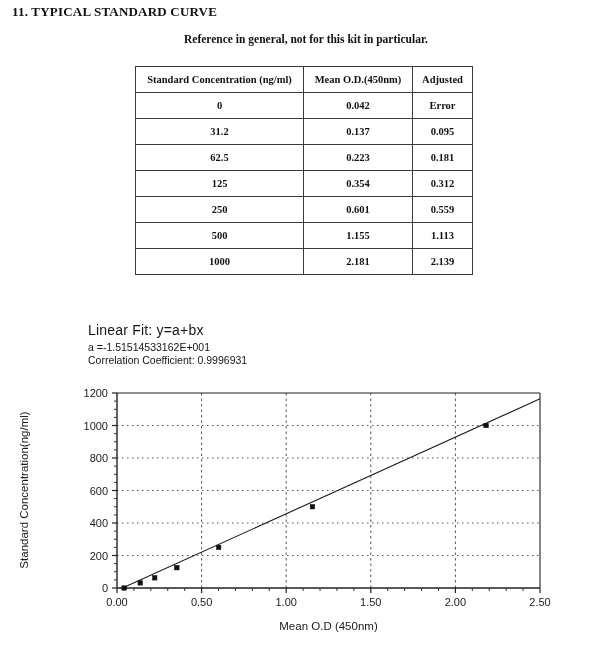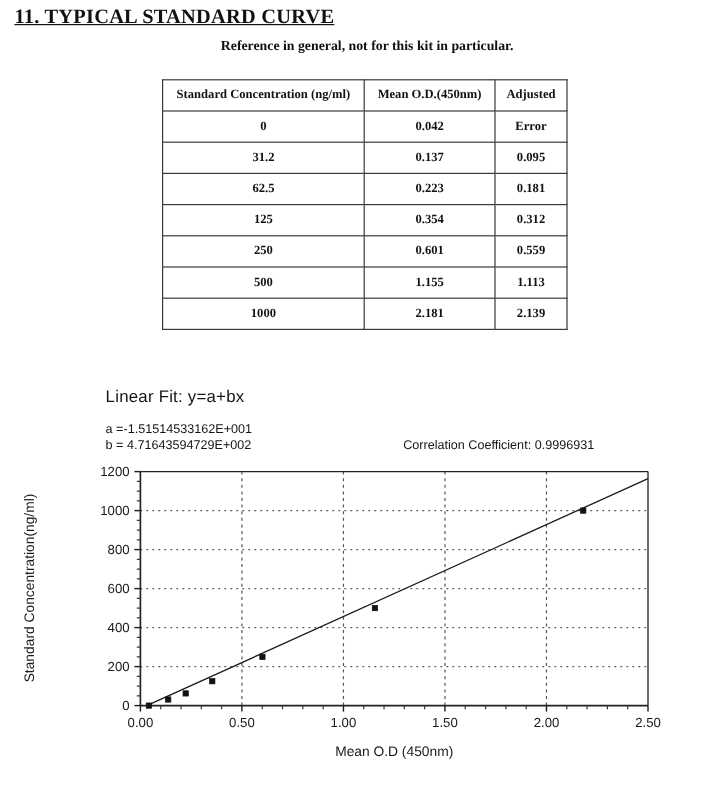--- a/index.html
+++ b/index.html
@@ -16,24 +16,23 @@
     overflow: hidden;
   }
 
   
   #section-heading {
     position: absolute;
     left: 12px;
     top: 4px;
     font-family: "Liberation Serif", serif;
     font-weight: bold;
-    font-size: 17px;
+    font-size: 13px;
     letter-spacing: 0.2px;
     white-space: nowrap;
-    text-decoration: underline;
   }
 
   
   #reference-note {
     position: absolute;
     left: 184px;
     top: 33px;
     font-family: "Liberation Serif", serif;
     font-weight: bold;
     font-size: 11.5px;
@@ -69,21 +68,21 @@
   #fit-block {
     position: absolute;
     left: 88px;
     top: 322px;
     font-family: "Liberation Sans", sans-serif;
     color: #151515;
   }
   #fit-title {
     font-size: 14px;
     letter-spacing: 0.2px;
-    margin-bottom: 14px;
+    margin-bottom: 3px;
     white-space: nowrap;
   }
   .fit-row {
     display: flex;
     font-size: 10.5px;
     line-height: 13px;
     white-space: nowrap;
     gap: 48px;
   }
   .fit-left { width: 200px; }
@@ -169,21 +168,20 @@
     </tr>
   </tbody>
 </table>
 
 <div id="fit-block">
   <div id="fit-title">Linear Fit: y=a+bx</div>
   <div class="fit-row">
     <div class="fit-left">a =-1.51514533162E+001</div>
   </div>
   <div class="fit-row">
-    <div class="fit-left">b = 4.71643594729E+002</div>
     <div class="fit-right">Correlation Coefficient: 0.9996931</div>
   </div>
 </div>
 
 <div id="chart-figure">
   <svg id="chart-svg" width="600" height="260" viewBox="0 0 600 260">
     <g id="grid-layer">
         <line x1="117" y1="175.5" x2="540" y2="175.5" stroke="#555" stroke-width="1" stroke-dasharray="1.5 3.5"></line>
         <line x1="117" y1="143" x2="540" y2="143" stroke="#555" stroke-width="1" stroke-dasharray="1.5 3.5"></line>
         <line x1="117" y1="110.5" x2="540" y2="110.5" stroke="#555" stroke-width="1" stroke-dasharray="1.5 3.5"></line>

